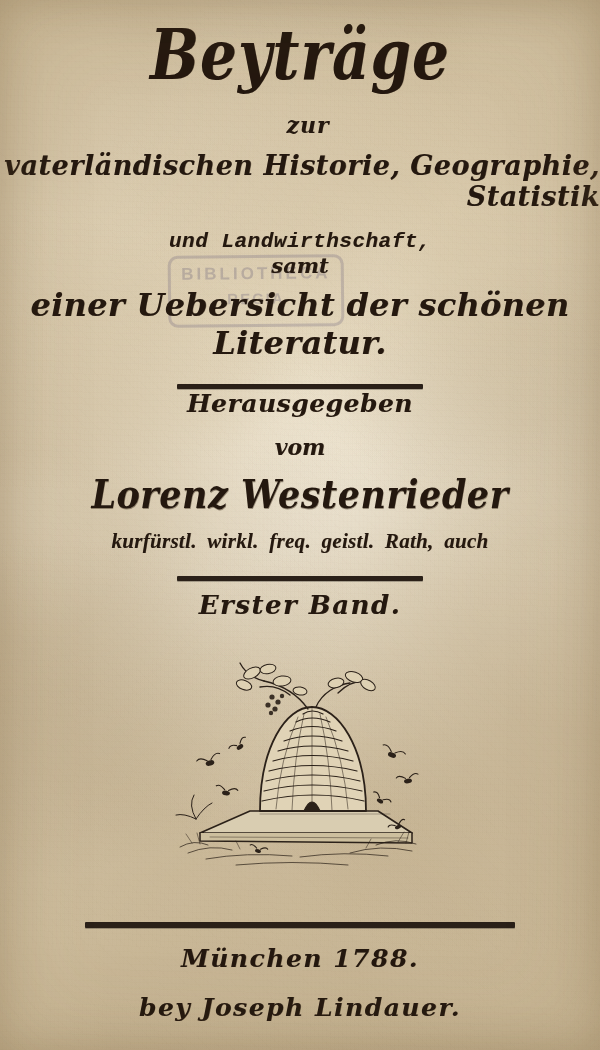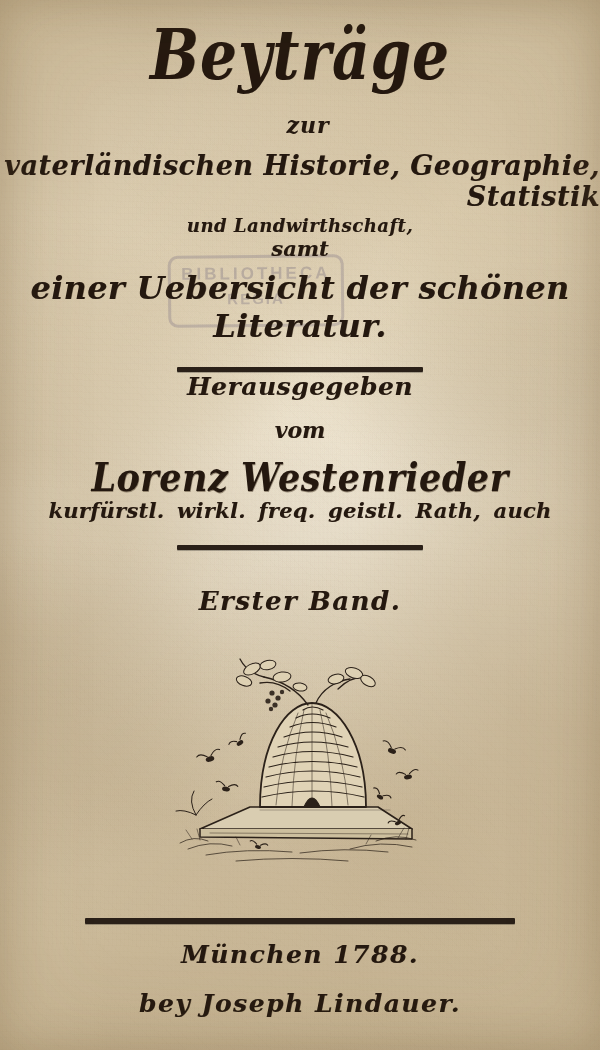--- a/index.html
+++ b/index.html
@@ -116,23 +116,24 @@
     padding-left: 16px;
   }
 
   .sub-line1 {
     font-size: 27px;
     margin-top: 12px;
     letter-spacing: 0.5px;
     text-align: right;
   }
   .sub-line2 {
-    font-size: 18px;
-    margin-top: 3px;
+    font-size: 21px;
+    margin-top: 18px;
     letter-spacing: 0.5px;
+    font-family: Liberation Mono, monospace;
   }
   .sub-samt {
     font-size: 21px;
     margin-top: 0;
   }
   .sub-line3 {
     font-size: 32px;
     margin-top: 8px;
     letter-spacing: 0.3px;
   }
@@ -160,31 +161,33 @@
     margin-top: 16px;
   }
   .author {
     font-size: 35px;
     margin-top: 14px;
     letter-spacing: 0.5px;
     transform: scaleY(1.1);
   }
   .author-titles1 {
     font-size: 21px;
+    margin-top: 14px;
     letter-spacing: 0.3px;
     word-spacing: 5px;
+    font-family: Liberation Serif, serif;
   }
   .author-titles2 {
     font-size: 21px;
     margin-top: 2px;
     letter-spacing: 0.3px;
   }
   .volume {
     font-size: 26px;
-    margin-top: 36px;
+    margin-top: 9px;
     letter-spacing: 1.5px;
     font-style: italic;
   }
 
   
   .vignette {
     margin-top: 26px;
     height: 250px;
     display: flex;
     align-items: center;

